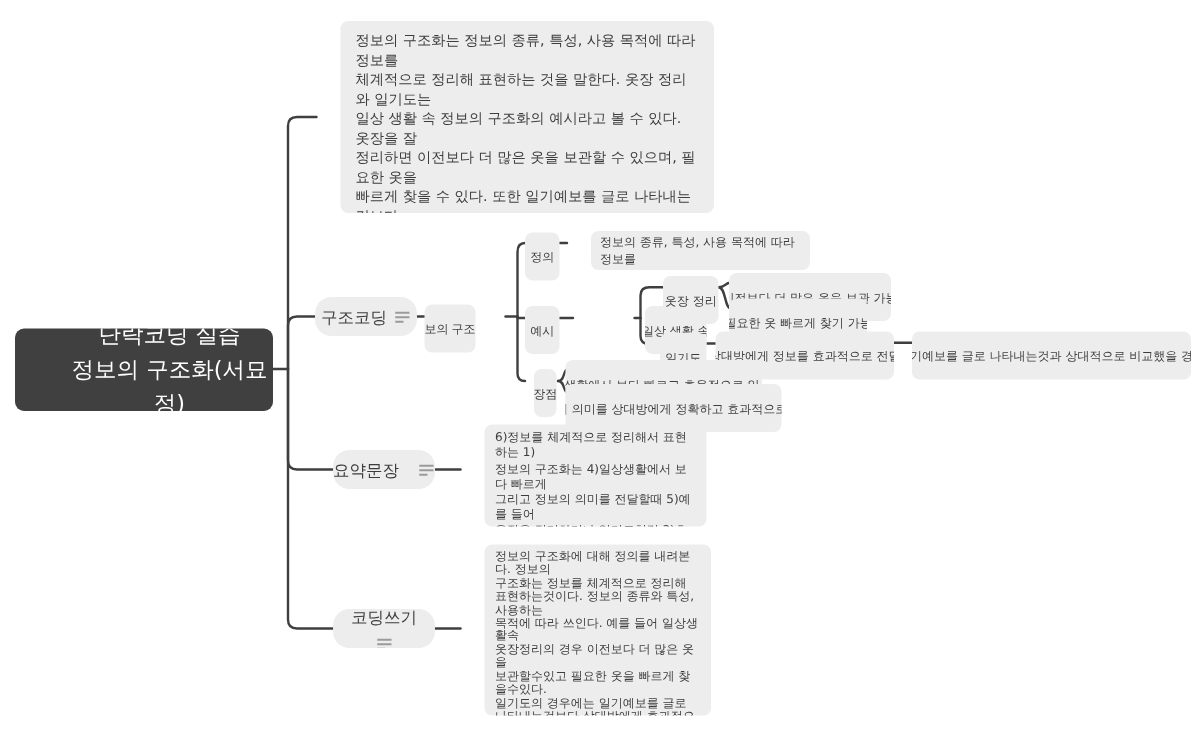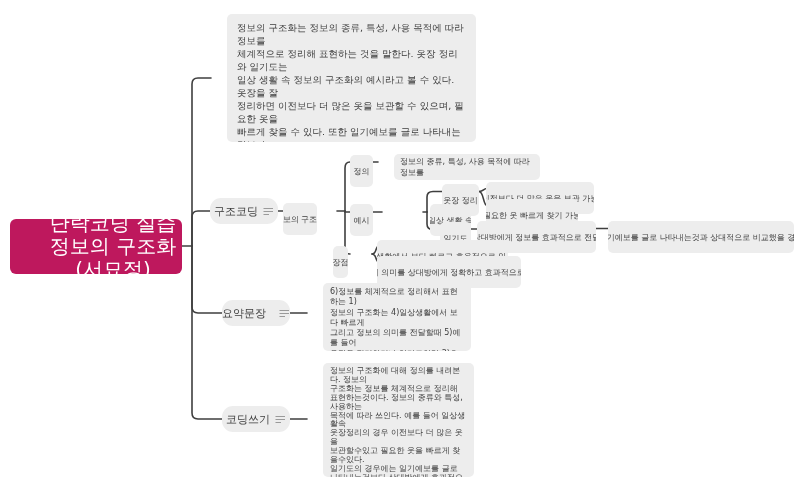--- a/index.html
+++ b/index.html
@@ -9,21 +9,21 @@
   }
   #wires{position:absolute;top:0;left:0;width:799px;height:495px;}
   .topic{
     position:absolute;background:#ededed;border-radius:5px;box-sizing:border-box;
     display:flex;align-items:center;justify-content:center;overflow:hidden;
     color:#3d3d3d;
   }
   .topic.block{display:block;white-space:pre-line;text-align:left;margin-left:16px;}
   .leaf{font-size:8px;white-space:nowrap;padding:16px 5px;}
   .root{
-    background:#be185d;color:#ffffff;font-size:20px;line-height:23px;
+    background:#404040;color:#ffffff;font-size:15px;line-height:23px;
     text-align:center;white-space:pre-line;border-radius:6px;padding-left:34px;
   }
   .branch{font-size:11px;gap:5px;border-radius:11px;}
   .note-icon{display:inline-block;flex:0 0 auto;}
   .overview{font-size:9.5px;line-height:13px;padding:7px 10px;}
   .deftext{font-size:8px;line-height:11px;padding:2px 6px;}
   .sumtext{font-size:8px;line-height:10.3px;padding:4px 7px;}
   .codetext{font-size:8px;line-height:8.9px;padding:4px 7px;}
 </style>
 </head>
@@ -99,21 +99,21 @@
   <div class="topic leaf" style="left:486px;top:182px;width:108px;height:13px;">이전보다 더 많은 옷을 보관 가능</div>
 
   <div class="topic leaf" style="left:486px;top:199px;width:92px;height:13px;">필요한 옷 빠르게 찾기 가능</div>
 
   <div class="topic leaf" style="left:440px;top:222px;width:31px;height:15px;">일기도</div>
 
   <div class="topic leaf" style="left:477px;top:221px;width:119px;height:15px;">상대방에게 정보를 효과적으로 전달</div>
 
   <div class="topic leaf" style="left:608px;top:221px;width:186px;height:15px;">일기예보를 글로 나타내는것과 상대적으로 비교했을 경우</div>
 
-  <div class="topic leaf" style="left:333px;top:246px;width:15px;height:16px;">장점</div>
+  <div class="topic leaf" style="left:356px;top:246px;width:15px;height:16px;">장점</div>
 
   <div class="topic leaf" style="left:377px;top:240px;width:131px;height:12px;">일상생활에서 보다 빠르고 효율적으로 일 처리</div>
 
   <div class="topic leaf" style="left:377px;top:256px;width:144px;height:12px;">정보의 의미를 상대방에게 정확하고 효과적으로 전달</div>
 
   <div class="topic branch" style="left:222px;top:300px;width:68px;height:26px;gap:13px;">
     <span>요약문장</span>
     <svg class="note-icon" width="11" height="11" viewBox="0 0 11 11">
       <g stroke="#9a9a9a" stroke-width="1.2">
         <line x1="0.5" y1="2.5" x2="10" y2="2.5"></line>
@@ -123,21 +123,21 @@
     </svg>
   </div>
 
   <div class="topic block sumtext" style="left:307px;top:283px;width:148px;height:68px;">6)정보를 체계적으로 정리해서 표현하는 1)
 정보의 구조화는 4)일상생활에서 보다 빠르게
 그리고 정보의 의미를 전달할때 5)예를 들어
 옷장을 정리하거나 일기도처럼 3)효율적으로
 일을 처리하고 정확하고 효과적으로
 전달하는것이 2)가능하다.</div>
 
-  <div class="topic branch" style="left:222px;top:406px;width:68px;height:26px;">
+  <div class="topic branch" style="left:222px;top:406px;width:68px;height:26px;flex-direction:column;">
     <span>코딩쓰기</span>
     <svg class="note-icon" width="11" height="11" viewBox="0 0 11 11">
       <g stroke="#9a9a9a" stroke-width="1.2">
         <line x1="0.5" y1="2.5" x2="10" y2="2.5"></line>
         <line x1="0.5" y1="5.5" x2="10" y2="5.5"></line>
         <line x1="0.5" y1="8.5" x2="6" y2="8.5"></line>
       </g>
     </svg>
   </div>
 

